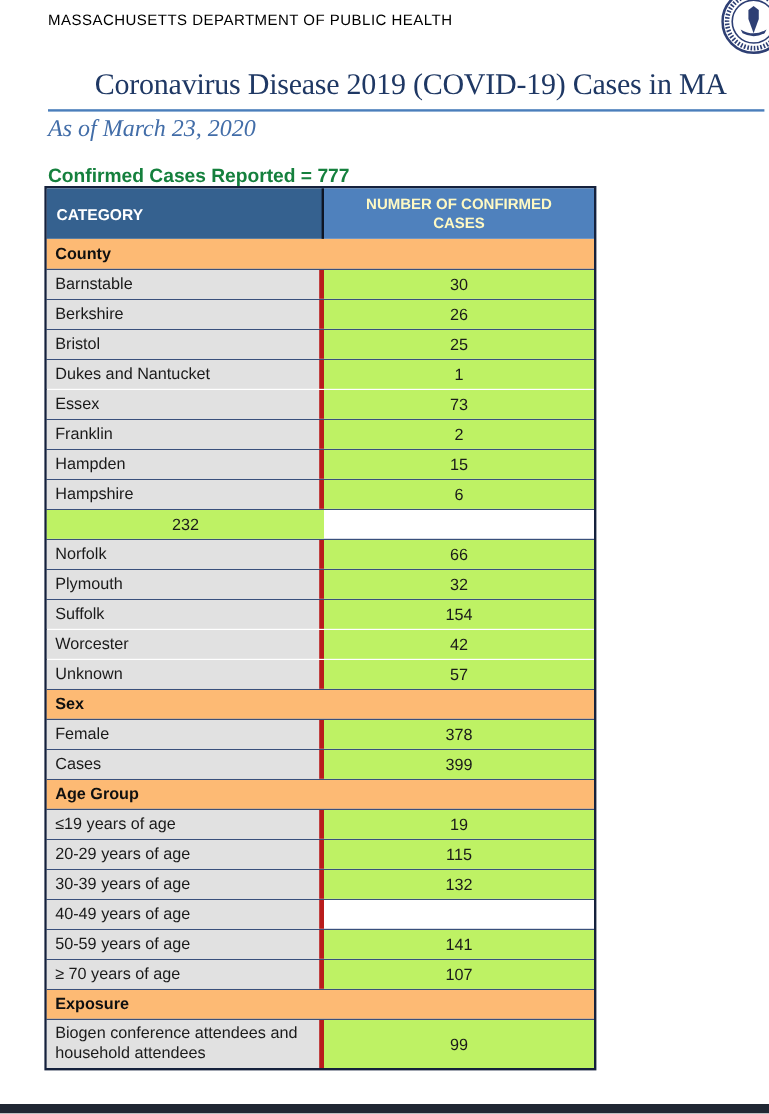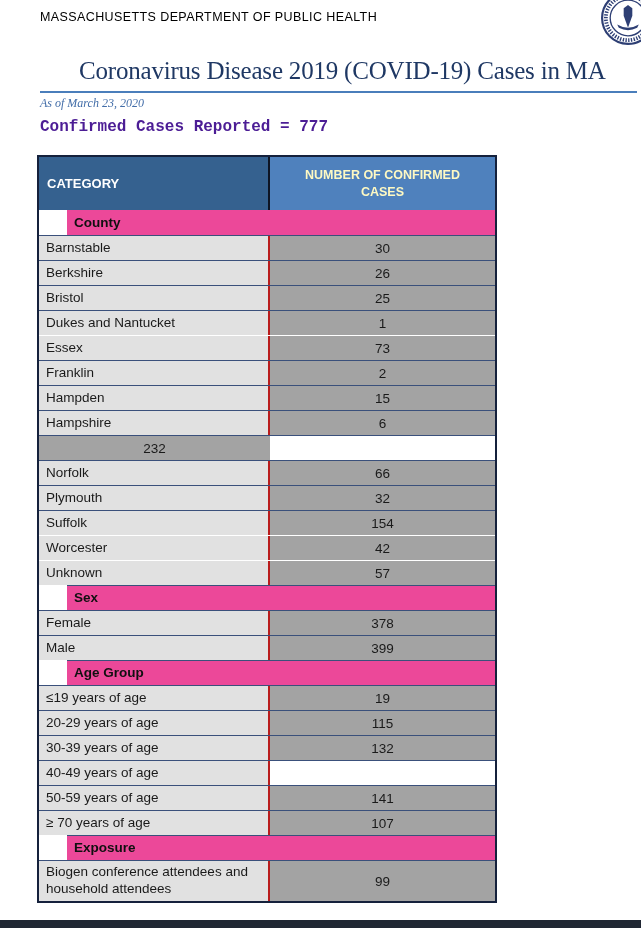--- a/index.html
+++ b/index.html
@@ -18,62 +18,62 @@
     font-family:"Liberation Serif",serif;font-size:25px;
     color:#1F3864;letter-spacing:-0.2px;white-space:nowrap;margin-left:40px;
   }
   .title-rule{
     position:absolute;left:40px;top:91px;width:597px;height:2px;
     background:#4A7EBB;
   }
   .as-of{
     position:absolute;left:40px;top:96px;
     font-family:"Liberation Serif",serif;font-style:italic;
-    font-size:12px;color:#426DA8;
+    font-size:20px;color:#426DA8;
   }
   .summary{
-    position:absolute;left:40px;top:118px;
-    font-family:Liberation Mono, monospace;font-weight:bold;
-    font-size:16px;color:#4c1d95;
+    position:absolute;left:40px;top:139px;
+    font-family:Liberation Sans, sans-serif;font-weight:bold;
+    font-size:16px;color:#15803d;
   }
   
   .tbl{
     position:absolute;left:37px;top:155px;width:460px;
     border:2px solid #15213C;box-sizing:border-box;
     font-size:13.5px;color:#1a1a1a;
   }
-  .thead{display:grid;grid-template-columns:231px 1fr;height:53px;}
+  .thead{display:grid;grid-template-columns:231px 1fr;height:42px;}
   .th-left{
     background:#35618F;color:#fff;font-weight:bold;font-size:13px;
     display:flex;align-items:center;padding-left:8px;
     border-right:2px solid #0E1524;box-sizing:border-box;
   }
   .th-right{
     background:#4F81BD;color:#fef9c3;font-weight:bold;font-size:12.5px;
     display:flex;align-items:center;justify-content:center;text-align:center;
     line-height:1.3;padding:0 28px;box-sizing:border-box;
   }
   .row{
     display:grid;grid-template-columns:231px 1fr;height:25px;
     border-top:1px solid #3A507B;box-sizing:border-box;
   }
   .row.noline-above{border-top:1px solid transparent;}
   .row.tall{height:41px;}
-  .row.section{display:block;background:#ec4899;margin-left:28px;}
+  .row.section{display:block;background:#fdba74;}
   .section-label{
     display:block;font-weight:bold;font-size:13.5px;color:#101010;
     padding-left:7px;line-height:23px;
   }
   .cell-left{
     background:#E1E1E1;display:flex;align-items:center;
     padding:1px 4px 1px 7px;box-sizing:border-box;line-height:1.25;
-    border-right:2px solid #b91c1c;
+    border-right:4px solid #b91c1c;
   }
   .cell-right{
-    background:#a3a3a3;display:flex;align-items:center;justify-content:center;
+    background:#bef264;display:flex;align-items:center;justify-content:center;
     box-sizing:border-box;
   }
   
   .footer-bar{
     position:absolute;left:0;right:0;bottom:0;height:8px;background:#202733;
   }
 </style>
 </head>
 <body>
 
@@ -159,21 +159,21 @@
         <div class="cell-right">57</div>
       </div>
       <div class="row section">
         <span class="section-label">Sex</span>
       </div>
       <div class="row">
         <div class="cell-left">Female</div>
         <div class="cell-right">378</div>
       </div>
       <div class="row">
-        <div class="cell-left">Male</div>
+        <div class="cell-left">Cases</div>
         <div class="cell-right">399</div>
       </div>
       <div class="row section">
         <span class="section-label">Age Group</span>
       </div>
       <div class="row">
         <div class="cell-left">≤19 years of age</div>
         <div class="cell-right">19</div>
       </div>
       <div class="row">

